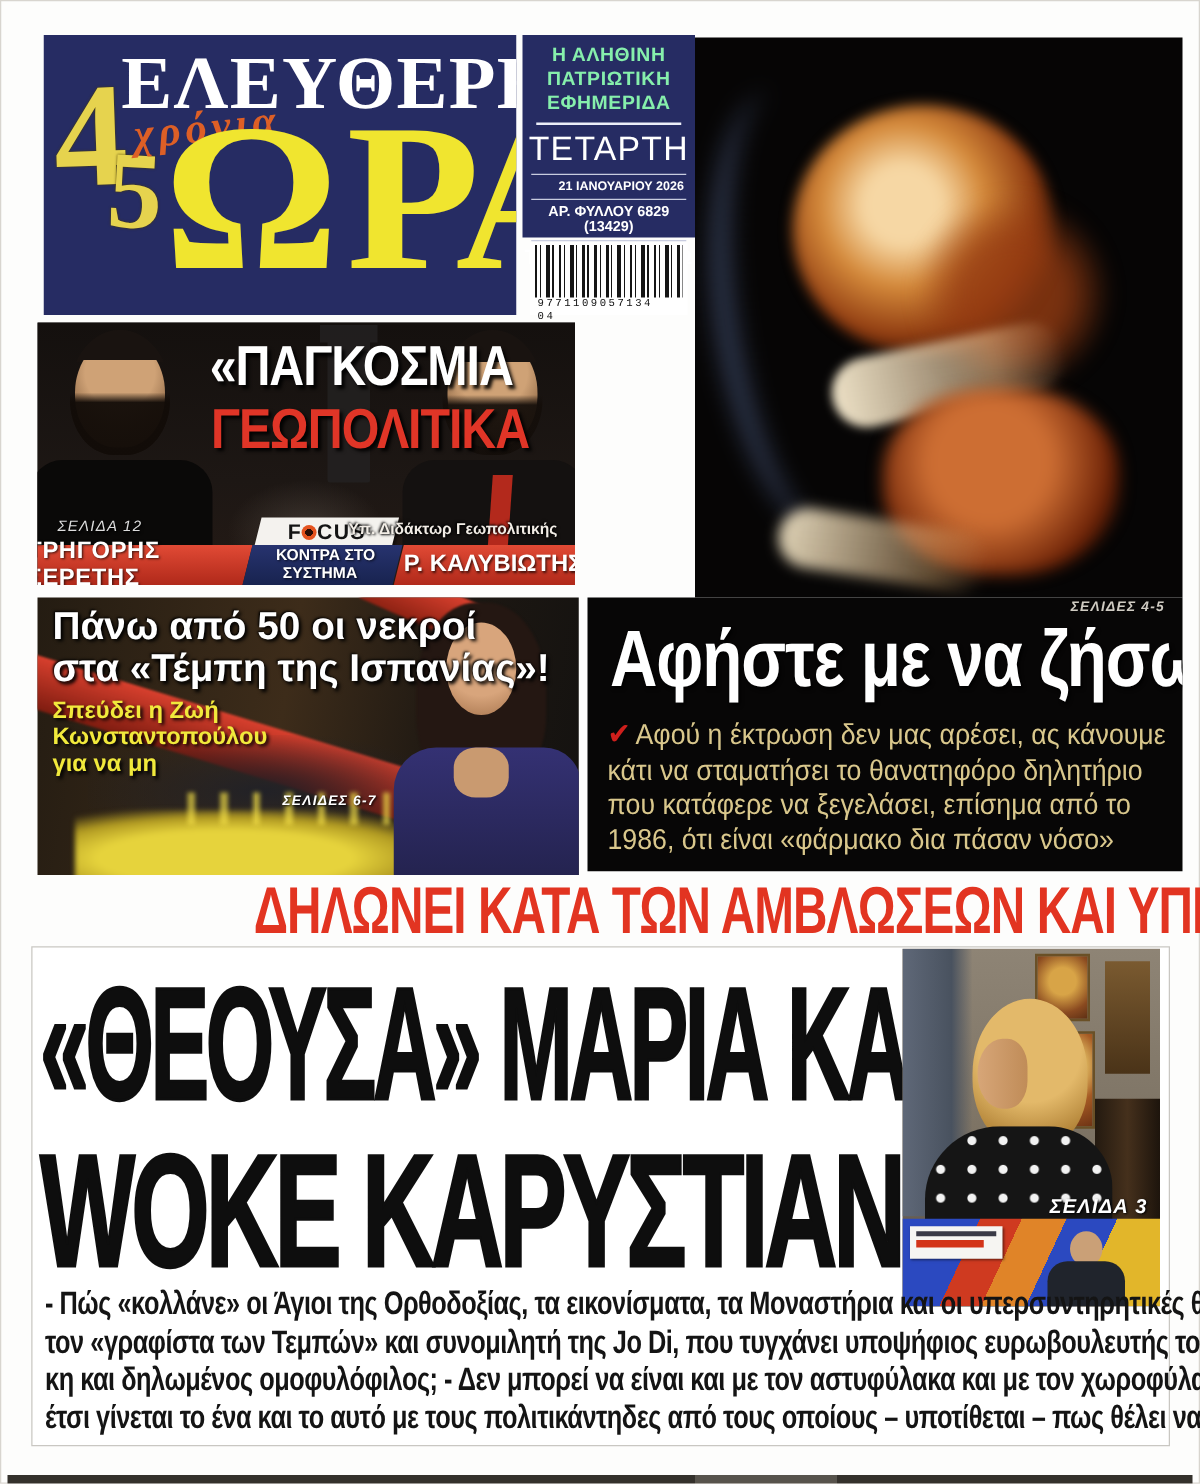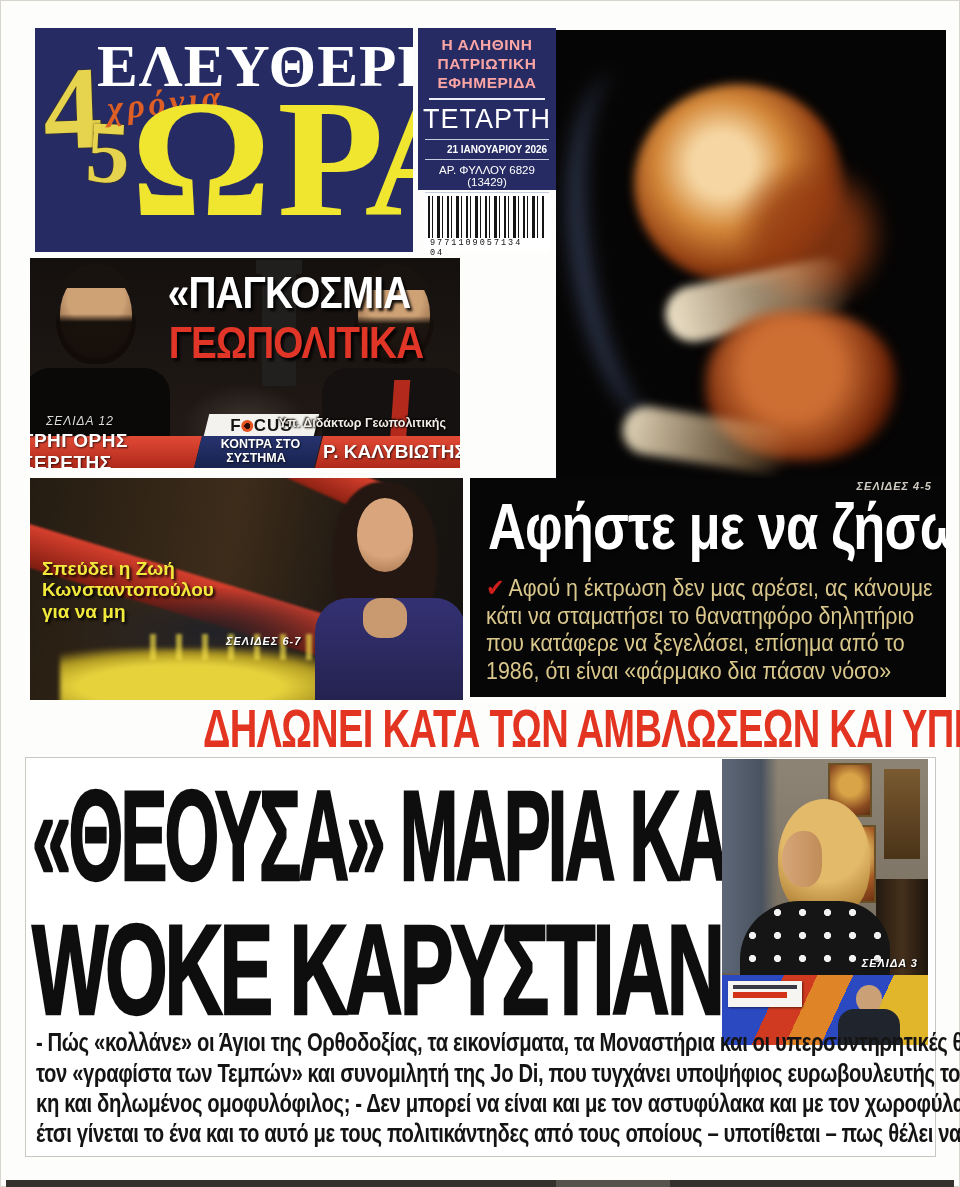--- a/index.html
+++ b/index.html
@@ -12,26 +12,26 @@
   .masthead { left:35px; top:28px; width:378px; height:224px; background:#262c63; overflow:hidden; }
   .m-title1 { position:absolute; left:62px; top:4px; color:#fff; font-family:"Liberation Serif", serif; font-weight:bold; font-size:60px; letter-spacing:1px; transform:scaleX(1.02); transform-origin:0 0; white-space:nowrap; }
   .m-45 { position:absolute; left:8px; top:22px; color:#e6d34e; font-family:"Liberation Serif", serif; font-weight:bold; text-shadow:0 0 2px #4a3c00; }
   .m-4 { font-size:118px; line-height:1; display:inline-block; transform:rotate(-2deg); }
   .m-5 { font-size:88px; line-height:1; display:inline-block; transform:translate(-16px,34px) rotate(3deg); }
   .m-xronia { position:absolute; left:72px; top:56px; color:#dd5f26; font-family:"Liberation Serif", serif; font-style:italic; font-weight:bold; font-size:34px; letter-spacing:4px; transform:rotate(-6deg); white-space:nowrap; }
   .m-title2 { position:absolute; left:96px; top:42px; color:#f0e52f; font-family:"Liberation Serif", serif; font-weight:bold; font-size:168px; line-height:1.05; letter-spacing:6px; transform:scaleX(1.04); transform-origin:0 0; white-space:nowrap; }
 
   
   .infobox { left:418px; top:28px; width:138px; height:162px; background:#262c63; color:#fff; text-align:center; padding-top:8px; }
-  .ib-tag { color:#fca5a5; font-weight:bold; font-size:15.5px; line-height:1.22; letter-spacing:.5px; }
+  .ib-tag { color:#86efac; font-weight:bold; font-size:15.5px; line-height:1.22; letter-spacing:.5px; }
   .ib-sep { width:116px; margin:5px auto 4px; border-top:2px solid #eceef8; }
   .ib-sep2 { width:124px; margin:4px auto; border-top:1px solid #c8ccdf; }
   .ib-day { font-size:27px; letter-spacing:1px; }
   .ib-date { font-weight:bold; font-size:10px;padding-left:20px; }
-  .ib-issue { font-weight:normal; font-size:11.5px; }
+  .ib-issue { font-weight:bold; font-size:11.5px; }
   .ib-price { font-weight:bold; font-size:16.5px; letter-spacing:.5px; }
 
   
   .barcode { left:424px; top:194px; width:126px; height:58px; background:#fff; }
   .bc-bars { height:42px; margin:2px 4px 0; background:repeating-linear-gradient(90deg,#151515 0 2px,#fff 2px 4px,#151515 4px 5px,#fff 5px 9px,#151515 9px 12px,#fff 12px 14px,#151515 14px 15px,#fff 15px 19px); }
   .bc-digits { display:flex; justify-content:space-between; padding:0 6px; font-family:"Liberation Mono", monospace; font-size:8.5px; color:#111; letter-spacing:2px;flex-direction:column; }
 
   
   .geo { left:30px; top:258px; width:430px; height:210px; background:#0c0a09; overflow:hidden; color:#fff; }
   .geo-bg { position:absolute; inset:0; background:
@@ -111,21 +111,21 @@
   .maria { position:absolute; right:7px; top:1px; width:206px; height:286px; overflow:hidden; background:linear-gradient(180deg,#8e8475 0%, #7c7263 55%, #4f463c 100%); }
   .w-curtain { position:absolute; left:0; top:0; width:56px; height:214px; background:linear-gradient(90deg,#5f6878,#49525f 70%, rgba(60,66,80,0)); }
   .icon-frame { position:absolute; border:2px solid #6a5026; background:radial-gradient(circle at 50% 40%, #d8a447 0 30%, #8a4a20 70%, #5c2f14 100%); }
   .if1 { right:56px; top:4px; width:44px; height:54px; }
   .if2 { right:52px; top:66px; width:52px; height:78px; background:radial-gradient(circle at 50% 35%, #e9c86a 0 28%, #a55a24 60%, #6e3314 100%); }
   .if3 { right:8px; top:10px; width:36px; height:90px; border:none; background:linear-gradient(180deg,#7a5a30,#4a3318); }
   .w-column { position:absolute; right:0; top:120px; width:52px; height:120px; background:linear-gradient(90deg,#241a10,#45301c 50%, #1d140c); }
   .w-hair { position:absolute; left:56px; top:40px; width:92px; height:120px; border-radius:50% 50% 42% 46%; background:radial-gradient(circle at 50% 35%, #e3b96a 0 45%, #b88a3e 75%, #8a6226 100%); filter:blur(.6px); }
   .w-face { position:absolute; left:60px; top:72px; width:40px; height:56px; border-radius:50% 40% 40% 50%; background:linear-gradient(90deg,#d7a678,#c08c58); }
   .w-dress { position:absolute; left:18px; top:142px; width:150px; height:146px; border-radius:40% 34% 0 0; background-color:#151515; background-image:radial-gradient(circle, #f2f2f2 0 3.2px, transparent 4px); background-size:25px 23px; }
-  .m-pageref { position:absolute; right:10px; top:198px; color:#fff; font-style:italic; font-weight:bold; font-size:11px; letter-spacing:1px; text-shadow:1px 1px 2px #000;margin-left:16px; }
+  .m-pageref { position:absolute; right:10px; top:198px; color:#fff; font-style:italic; font-weight:bold; font-size:16px; letter-spacing:1px; text-shadow:1px 1px 2px #000;margin-left:16px; }
   .poster { position:absolute; left:0px; top:216px; width:206px; height:70px; background:linear-gradient(115deg, #2b49c0 0 26%, #cf3a20 26% 40%, #e08428 40% 55%, #2b49c0 55% 72%, #e2b62a 72% 100%); }
   .poster-man-head { position:absolute; right:46px; top:10px; width:26px; height:28px; border-radius:50%; background:#caa077; }
   .poster-man-suit { position:absolute; right:28px; top:34px; width:62px; height:38px; border-radius:16px 16px 0 0; background:#20242c; }
   .poster-label { position:absolute; left:6px; top:6px; width:74px; height:26px; background:#f6f5f2; box-shadow:1px 1px 2px rgba(0,0,0,.5); padding:4px 5px 0; }
   .pl-line1 { height:4px; background:#3a3a46; margin-bottom:3px; }
   .pl-line2 { height:6px; background:#d33318; width:85%; }
 
   .bottom-edge { left:6px; bottom:0; width:948px; height:7px; background:linear-gradient(90deg,#34312c 0 58%, #57534c 58% 70%, #34312c 70% 100%); }
 </style>
 </head>
@@ -204,20 +204,24 @@
     <div class="t-red1"></div>
     <div class="t-red2"></div>
     <div class="t-dark"></div>
     <div class="t-tarp"></div>
     <div class="t-workers"></div>
     <div class="zoe">
       <div class="hair"></div>
       <div class="face"></div>
       <div class="body"></div>
       <div class="chest"></div>
+    </div>
+    <div class="t-headline">
+      <div>Πάνω από 50 οι νεκροί</div>
+      <div>στα «Τέμπη της Ισπανίας»!</div>
     </div>
     <div class="t-sub">
       <div>Σπεύδει η Ζωή</div>
       <div>Κωνσταντοπούλου</div>
       <div>για να μη</div>
     </div>
     <div class="t-pageref">ΣΕΛΙΔΕΣ 6-7</div>
   </div>
 
   <div class="abs fetus">

